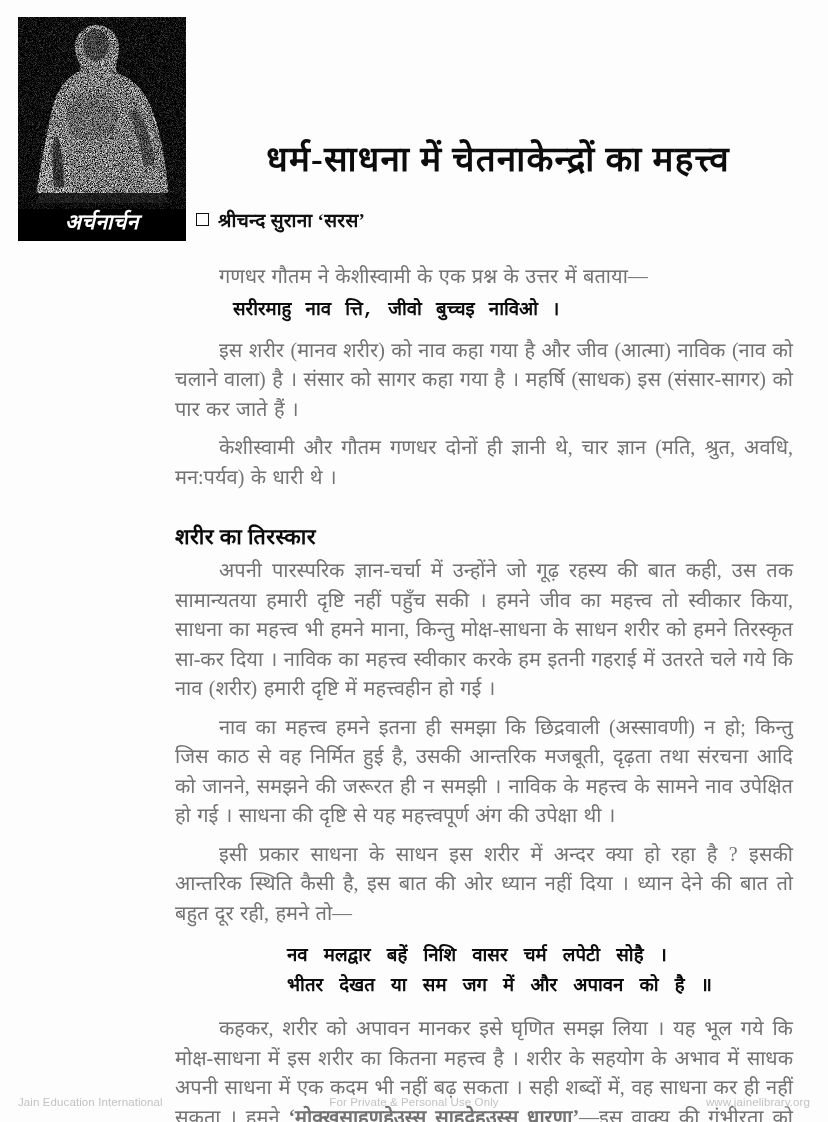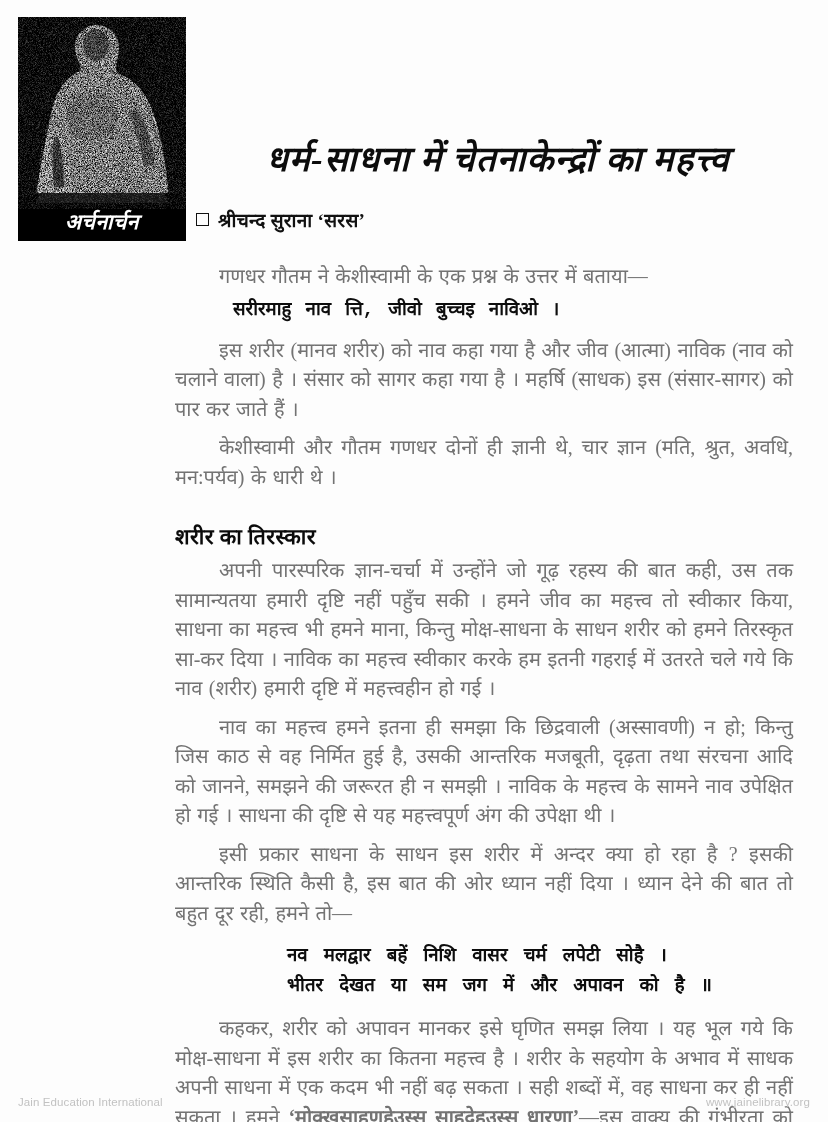--- a/index.html
+++ b/index.html
@@ -56,21 +56,20 @@
     left: 196px;
     top: 140px;
     width: 604px;
     text-align: center;
     font-family: "Liberation Serif", "DejaVu Serif", serif;
     font-weight: bold;
     font-size: 35px;
     line-height: 1.15;
     color: #0c0c0c;
     letter-spacing: 1.2px;
-    font-style: italic;
   }
   .byline {
     position: absolute;
     left: 196px;
     top: 207px;
     width: 604px;
     text-align: left;
     font-family: "Liberation Serif", "DejaVu Serif", serif;
     font-weight: bold;
     font-size: 19px;
@@ -246,16 +245,17 @@
       <span class="vline">नव मलद्वार बहें निशि वासर चर्म लपेटी सोहै ।</span>
       <span class="vline">भीतर देखत या सम जग में और अपावन को है ॥</span>
     </div>
 
     <p class="para indent"><span>कहकर, शरीर को अपावन मानकर इसे घृणित समझ लिया । यह भूल गये कि मोक्ष-साधना में इस शरीर का कितना महत्त्व है । शरीर के सहयोग के अभाव में साधक अपनी साधना में एक कदम भी नहीं बढ़ सकता । सही शब्दों में, वह साधना कर ही नहीं सकता । हमने </span><span class="prakrit-bold">‘मोक्खसाहणहेउस्स साहुदेहउस्स धारणा’</span><span>—इस वाक्य की गंभीरता को नहीं समझा ।</span></p>
 
   </div>
 
   <div class="footer">
     <span class="f-left">Jain Education International</span>
+    <span class="f-mid">For Private &amp; Personal Use Only</span>
     <span class="f-right">www.jainelibrary.org</span>
   </div>
 
 </div>
 
 </body></html>

